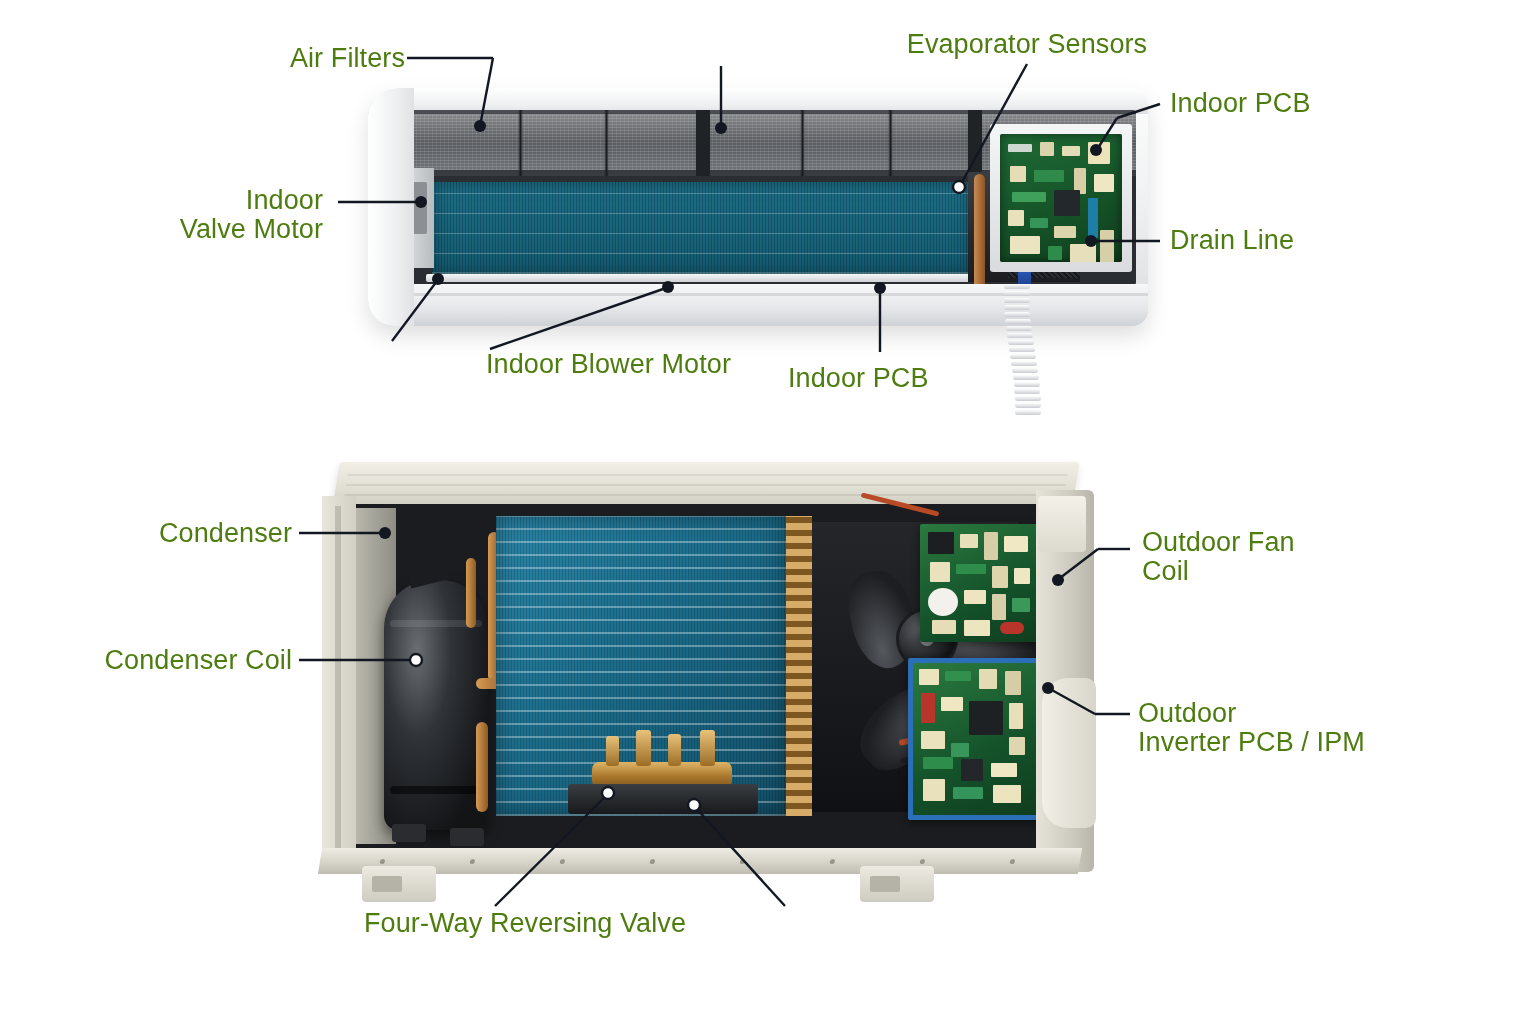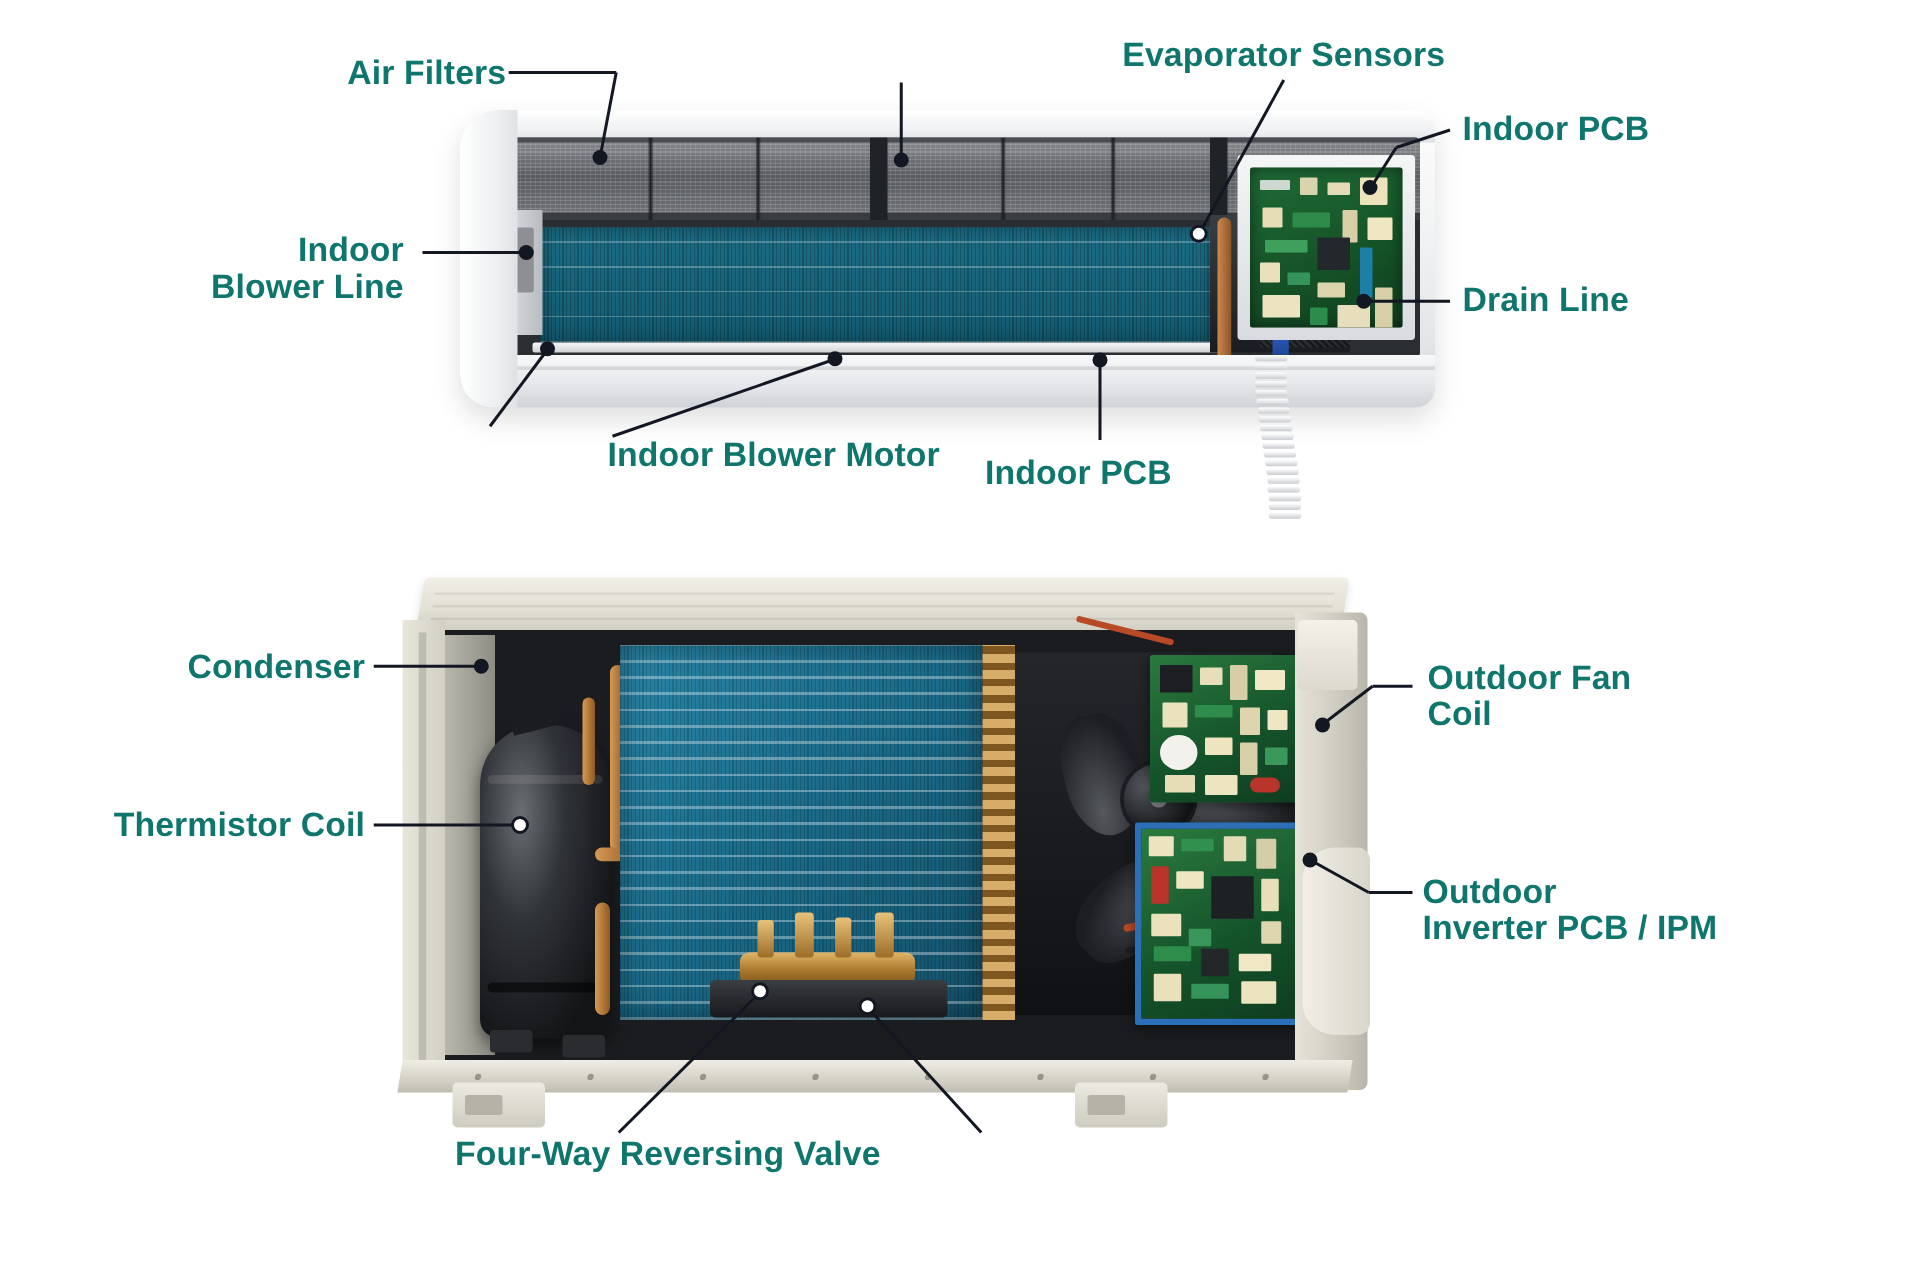--- a/index.html
+++ b/index.html
@@ -1,20 +1,20 @@
 <!DOCTYPE html>
 <html><head>
 <meta charset="utf-8">
 <style>
   html,body{margin:0;padding:0;background:#ffffff;}
   body{width:1536px;height:1024px;overflow:hidden;
        font-family:"Liberation Sans","DejaVu Sans",sans-serif;}
   #stage{position:relative;width:1536px;height:1024px;background:#ffffff;}
 
-  .lbl{position:absolute;color:#0f766e;font-weight:700;font-size:27px;
+  .lbl{position:absolute;color:#4d7c0f;font-weight:400;font-size:27px;
        line-height:1.08;letter-spacing:.1px;white-space:pre;}
   .lbl.r{text-align:right;}
   .lbl.c{text-align:center;}
 
   svg.leaders{position:absolute;left:0;top:0;width:1536px;height:1024px;
               pointer-events:none;}
   svg.leaders line,svg.leaders path{stroke:#121722;stroke-width:2.4;fill:none;}
   .dotf{fill:#121722;}
   .doto{fill:#ffffff;stroke:#121722;stroke-width:2.4;}
 
@@ -387,30 +387,30 @@
   <div class="lbl r" style="left:120px;top:44px;width:285px">Air Filters</div>
 
 
   <div class="lbl c" style="left:872px;top:30px;width:310px">Evaporator Sensors</div>
 
   <div class="lbl" style="left:1170px;top:89px;width:300px">Indoor PCB</div>
 
   <div class="lbl" style="left:1170px;top:226px;width:300px">Drain Line</div>
 
   <div class="lbl r" style="left:20px;top:186px;width:303px">Indoor
-Blower Line</div>
+Valve Motor</div>
 
 
   <div class="lbl" style="left:486px;top:350px;width:360px">Indoor Blower Motor</div>
 
   <div class="lbl" style="left:788px;top:364px;width:260px">Indoor PCB</div>
 
   <div class="lbl r" style="left:0px;top:519px;width:292px">Condenser</div>
 
-  <div class="lbl r" style="left:0px;top:646px;width:292px">Thermistor Coil</div>
+  <div class="lbl r" style="left:0px;top:646px;width:292px">Condenser Coil</div>
 
   <div class="lbl" style="left:1142px;top:528px;width:340px">Outdoor Fan
 Coil</div>
 
   <div class="lbl" style="left:364px;top:909px;width:480px">Four-Way Reversing Valve</div>
 
   <div class="lbl" style="left:1138px;top:699px;width:370px">Outdoor
 Inverter PCB / IPM</div>
 
 </div>

